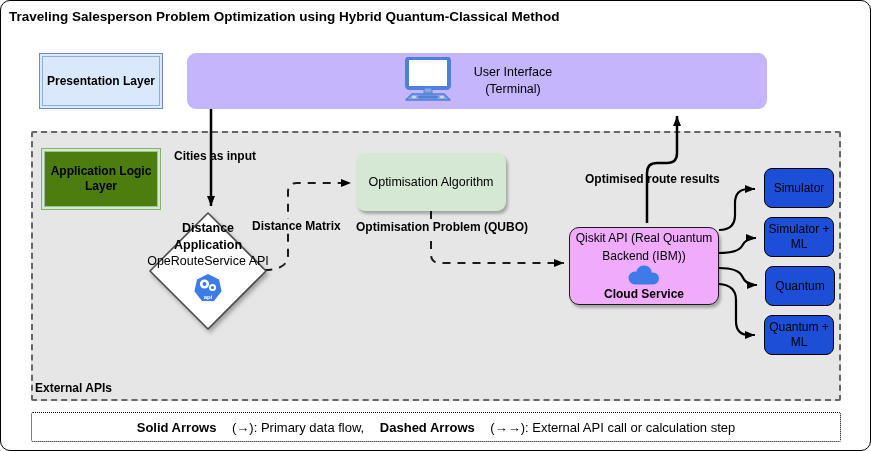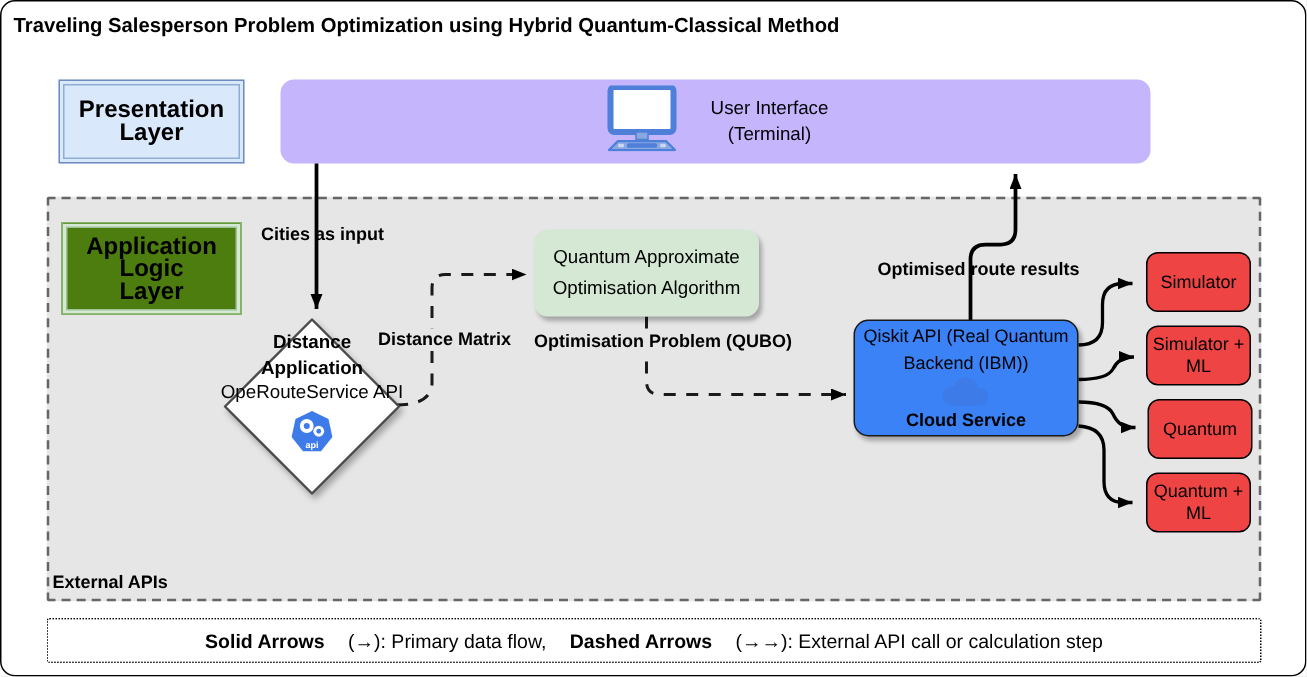--- a/index.html
+++ b/index.html
@@ -8,21 +8,21 @@
     position:relative; width:871px; height:451px; background:#ffffff;
     border:1.5px solid #000; border-radius:10px; overflow:hidden;
   }
   .title {
     position:absolute; left:8px; top:8px; font-size:13.5px; font-weight:bold; color:#000;
     z-index:10; white-space:nowrap;
   }
   
   .layer-tag {
     position:absolute; display:flex; align-items:center; justify-content:center;
-    text-align:center; font-size:16px; font-weight:bold; color:#000; z-index:10;
+    text-align:center; font-size:12px; font-weight:bold; color:#000; z-index:10;
     line-height:15px;
   }
   .blue-tag {
     background:#dae8fc; border:1px solid #6c8ebf;
     box-shadow: inset 0 0 0 2px #dae8fc, inset 0 0 0 3px #8faed3;
   }
   .green-tag {
     background:#4d7c0f; border:1px solid #82b366;
     box-shadow: inset 0 0 0 2px #d5e8d4, inset 0 0 0 3px #9cc498;
   }
@@ -36,35 +36,35 @@
   
   .region {
     position:absolute; left:30px; top:130px; width:810px; height:270px;
     background:#e6e6e6; border:2px dashed #666; border-radius:2px; z-index:1;
   }
   .region-label {
     position:absolute; left:34px; top:380px; font-size:12px; font-weight:bold; z-index:8;
   }
   
   .node {
-    position:absolute; background:#ef4444; border:1px solid #000; border-radius:8px;
+    position:absolute; background:#1d4ed8; border:1px solid #000; border-radius:8px;
     display:flex; align-items:center; justify-content:center; text-align:center;
     font-size:12px; color:#000; z-index:10; line-height:15px; padding:2px;
   }
   
   .qaoa {
     position:absolute; left:355px; top:152px; width:150px; height:58px;
     background:#d5e8d4; border-radius:9px; z-index:10;
     display:flex; flex-direction:column; align-items:center; justify-content:center;
     font-size:12.5px; line-height:21px; box-shadow:2px 3px 3px rgba(0,0,0,0.28);
   }
   
   .qiskit {
-    position:absolute; left:568px; top:212px; width:150px; height:78px;
-    background:#3b82f6; border:1px solid #1a1a1a; border-radius:10px; z-index:10;
+    position:absolute; left:568px; top:226px; width:150px; height:78px;
+    background:#f0abfc; border:1px solid #1a1a1a; border-radius:10px; z-index:10;
     display:flex; flex-direction:column; align-items:center; justify-content:center;
     font-size:12px; line-height:18px; box-shadow:2px 3px 3px rgba(0,0,0,0.28);
   }
   .qiskit .bold { font-weight:bold; }
   
   .diamond-wrap { position:absolute; left:0; top:0; z-index:9; }
   .diamond-content {
     position:absolute; left:137px; top:219px; width:140px; z-index:10;
     text-align:center; font-size:12.5px; line-height:16.5px;
   }
@@ -163,21 +163,20 @@
         <circle cx="13.5" cy="11" r="4.6" fill="#fff"></circle>
         <circle cx="13.5" cy="11" r="2" fill="#3d7be8"></circle>
         <circle cx="21.5" cy="14.5" r="3.6" fill="#fff"></circle>
         <circle cx="21.5" cy="14.5" r="1.6" fill="#3d7be8"></circle>
         <text x="17" y="25.5" text-anchor="middle" font-size="6" font-weight="bold" fill="#fff" font-family="Liberation Sans, sans-serif">api</text>
       </svg>
     </div>
   </div>
 
   <div class="qaoa">
-    <div>Quantum Approximate</div>
     <div>Optimisation Algorithm</div>
   </div>
 
   <div class="qiskit">
     <div>Qiskit API (Real Quantum</div>
     <div>Backend (IBM))</div>
     <span style="line-height:0;">
       <svg width="38" height="20" viewBox="0 0 38 20">
         <circle cx="10" cy="13" r="6.5" fill="#3d7be8"></circle>
         <circle cx="19" cy="8.5" r="8" fill="#3d7be8"></circle>

